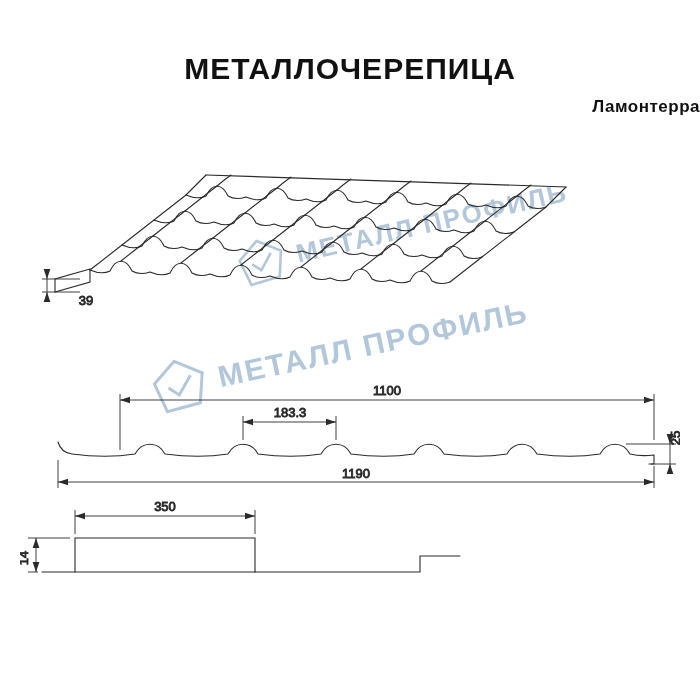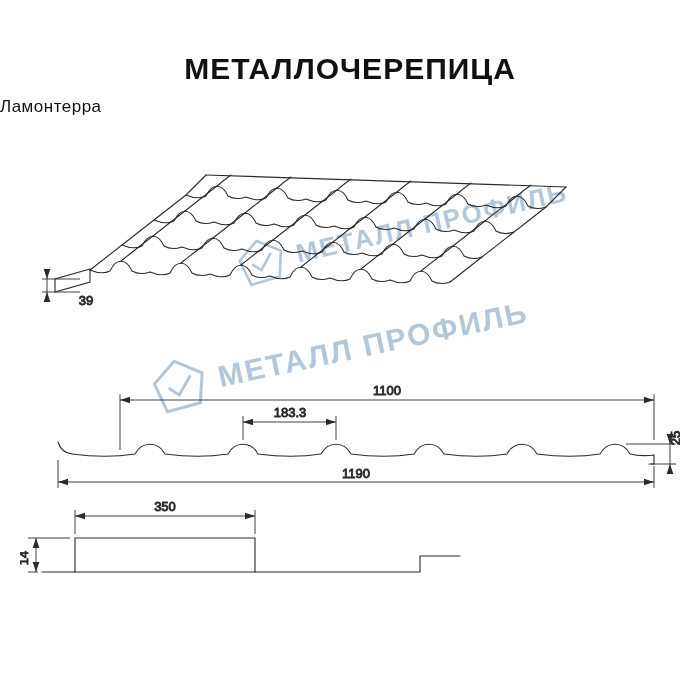--- a/index.html
+++ b/index.html
@@ -1,21 +1,21 @@
 <!DOCTYPE html>
 <html><head>
 <meta charset="utf-8">
 <style>
   html,body{margin:0;padding:0;background:#ffffff;}
   .page{position:relative;width:700px;height:700px;background:#ffffff;overflow:hidden;
         font-family:"Liberation Sans",sans-serif;color:#111;}
   .title{position:absolute;top:52px;left:0;width:100%;text-align:center;
          font-size:30px;font-weight:700;letter-spacing:1px;z-index:2;}
-  .subtitle{position:absolute;top:97px;left:0;width:100%;text-align:left;
-            font-size:17px;letter-spacing:.5px;z-index:2;}
+  .subtitle{position:absolute;top:97px;left:0;width:100%;text-align:right;
+            font-size:17px;letter-spacing:.5px;z-index:2;font-weight:bold;}
   .watermark{position:absolute;display:flex;align-items:center;gap:10px;
              color:#b3c7da;transform-origin:left center;white-space:nowrap;z-index:0;}
   .wm1{left:236px;top:242px;transform:rotate(-13deg);font-size:26px;}
   .wm2{left:150px;top:362px;transform:rotate(-12deg);font-size:30px;}
   .wm-text{font-weight:700;letter-spacing:2px;}
   svg.drawing{position:absolute;z-index:1;}
   #roof{left:40px;top:158px;}
   #profile{left:40px;top:380px;}
   #step{left:20px;top:498px;}
   .ln{stroke:#2b2b2b;stroke-width:1.1;fill:none;stroke-linecap:round;}

